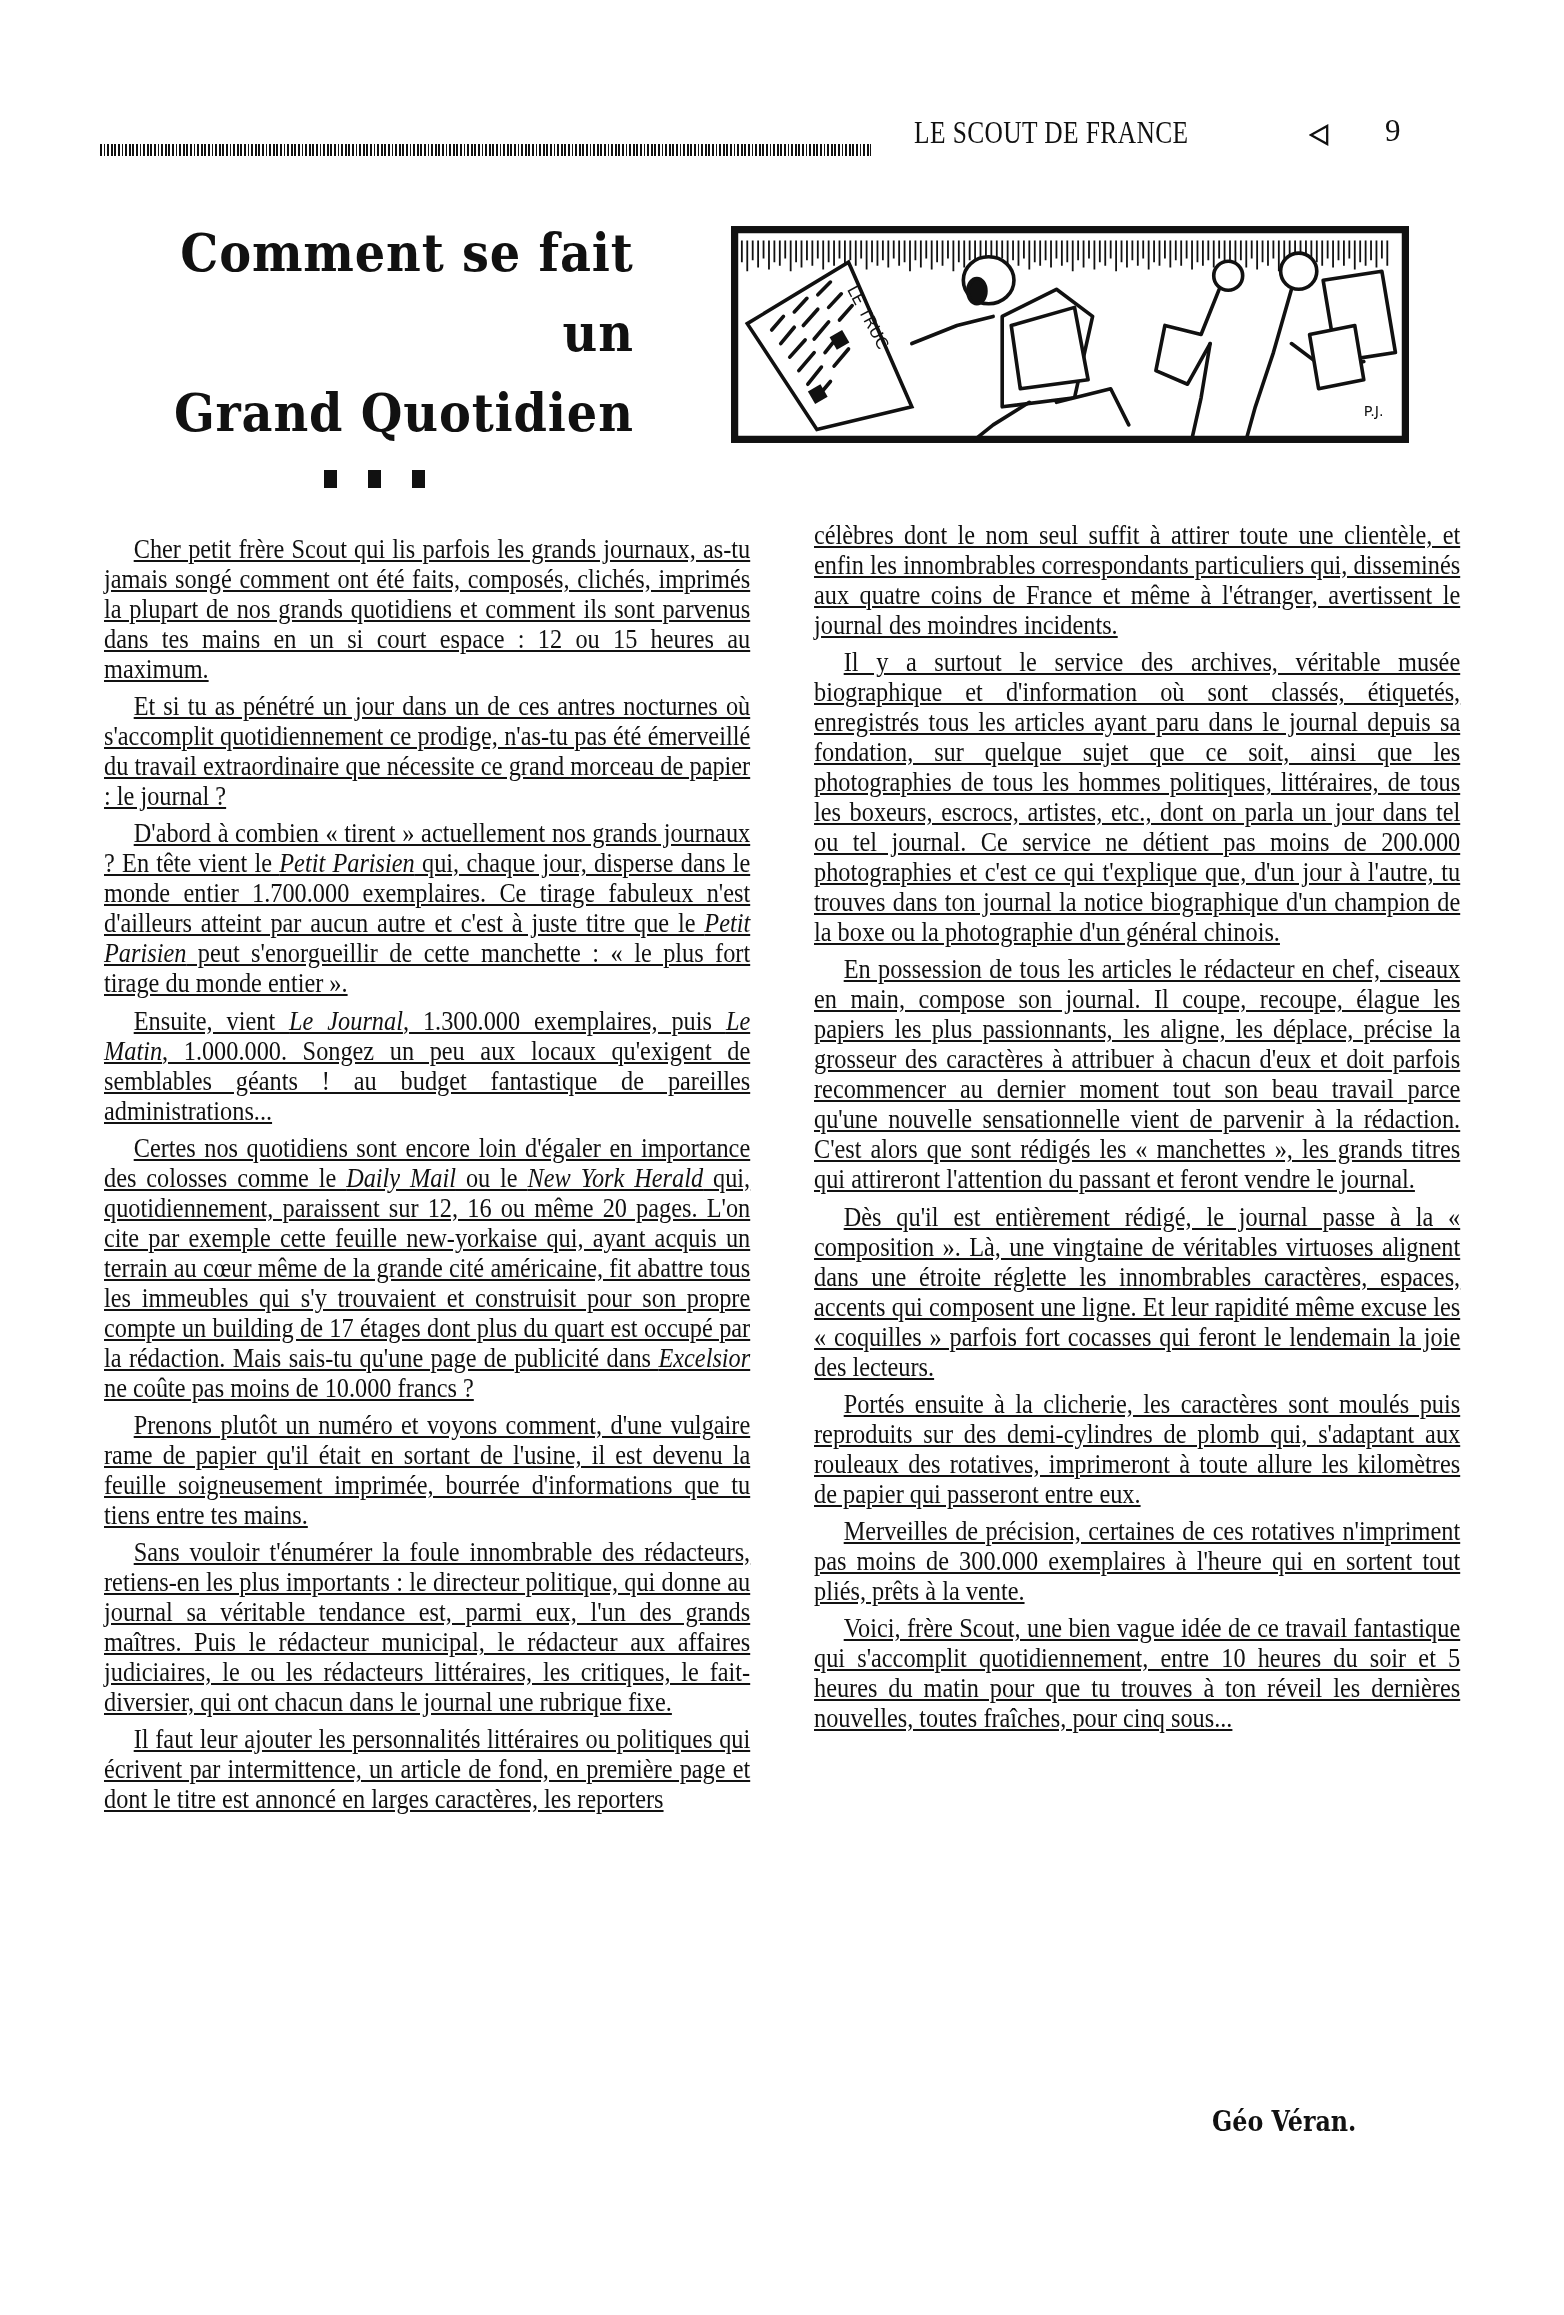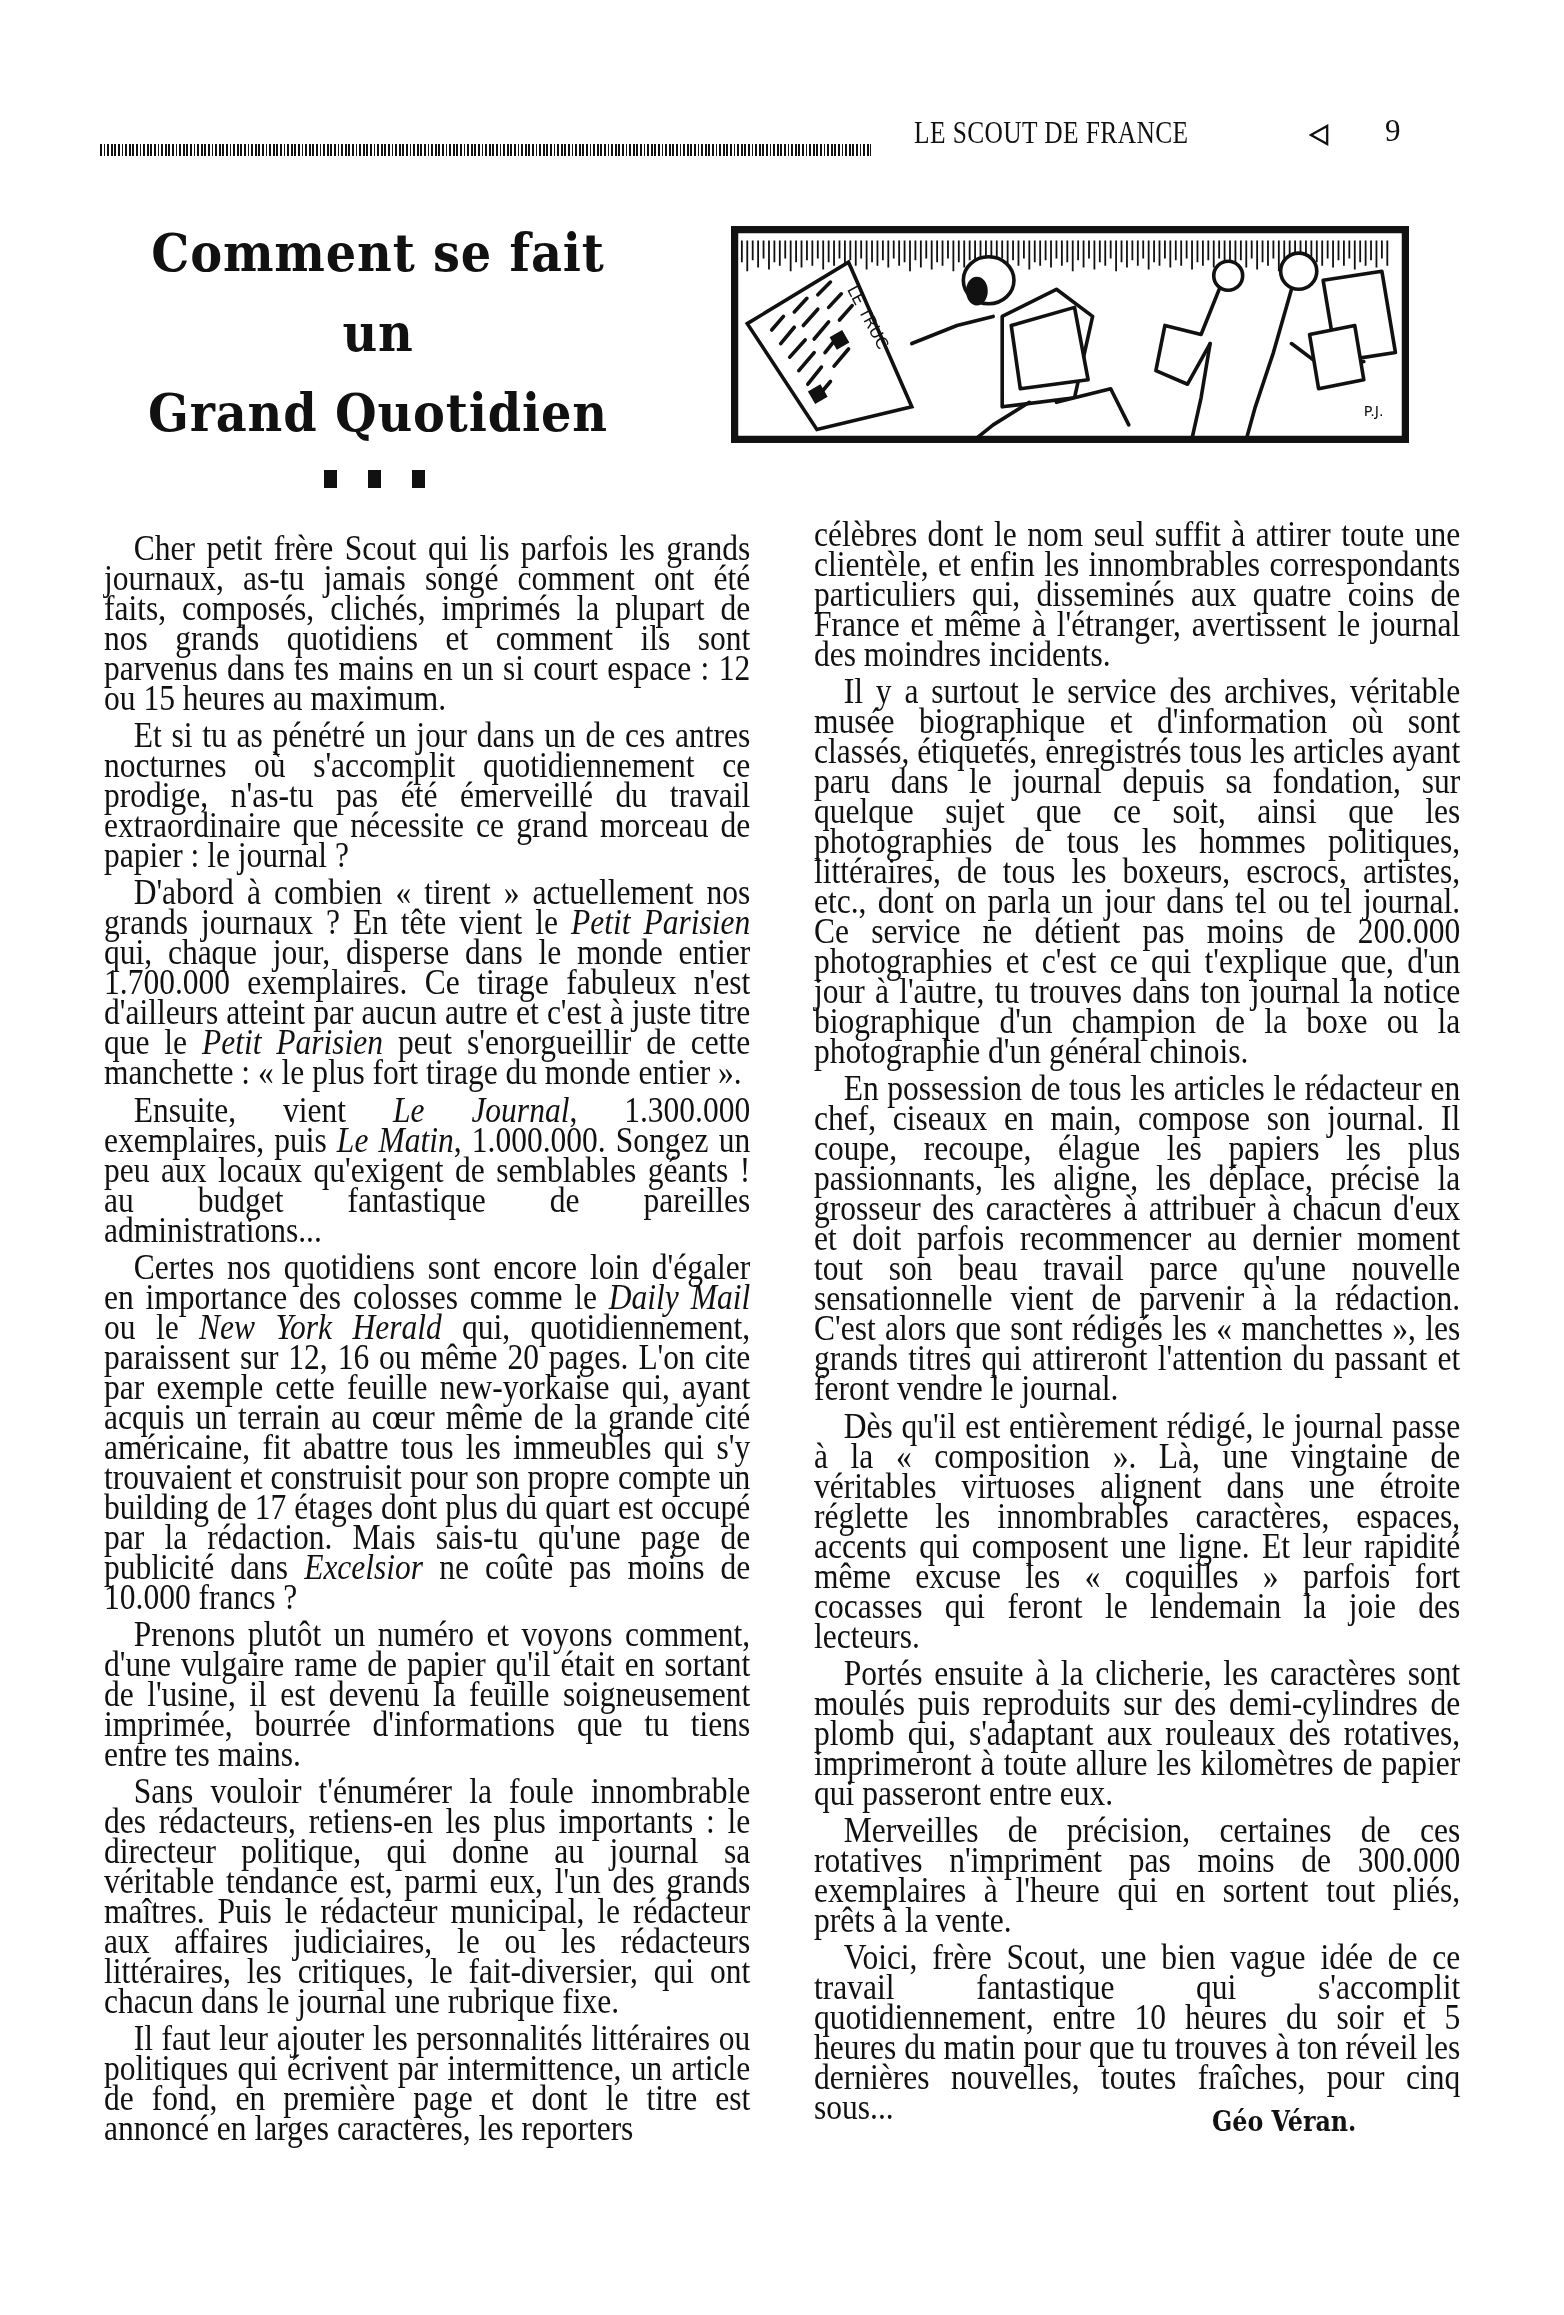--- a/index.html
+++ b/index.html
@@ -7,30 +7,30 @@
 
   
   .running-header { position: absolute; left: 100px; top: 115px; width: 1321px; height: 45px; }
   .hatch-rule { position: absolute; left: 0; top: 29px; width: 771px; height: 11.8px;
     background: repeating-linear-gradient(90deg, #111 0 1.8px, #fff 1.8px 3.6px); }
   .header-title { position: absolute; left: 814px; top: 0; font-size: 31px; letter-spacing: 0.5px; transform: scaleX(0.82); transform-origin: left top; white-space: nowrap; }
   .header-arrow { position: absolute; left: 1209px; top: 9px; width: 20px; height: 22px; }
   .page-number { position: absolute; left: 1285px; top: -1.8px; font-size: 31px; }
 
   
-  .article-title { position: absolute; left: 100px; top: 213px; width: 556px; text-align: center; }
+  .article-title { position: absolute; left: 100px; top: 213px; width: 556px; text-align: right; }
   .title-line { display: block; font-family: "DejaVu Serif", serif; font-weight: 900; font-size: 52px; line-height: 80px; letter-spacing: 0.9px; transform: scaleX(0.92); }
   .title-ornament { position: absolute; left: 324px; top: 470px; width: 101px; height: 20px; display: flex; justify-content: space-between; }
   .title-ornament span { width: 12.7px; height: 18px; background: #111; display: block; }
 
   
   .illustration { position: absolute; left: 731px; top: 226px; width: 678px; height: 217px; }
 
   
-  .column { position: absolute; top: 520px; width: 647px; font-size: 35px; line-height: 30px; text-align: justify; hyphens: manual; }
+  .column { position: absolute; top: 520px; width: 647px; font-size: 27px; line-height: 30px; text-align: justify; hyphens: manual; text-decoration: underline; }
   .column p { margin: 0 0 7.2px 0; text-indent: 33px; }
   .column p.cont { text-indent: 0; }
   .col-left { left: 104px; top: 534px; }
   .col-right { left: 814px; }
   .condensed { transform: scaleX(0.9); transform-origin: left top; width: 718px; }
   i { font-style: italic; }
 
   .signature { position: absolute; left: 1212px; top: 2106px; font-family: "DejaVu Serif", serif; font-weight: bold; font-size: 27px; transform: scaleX(0.88); transform-origin: left top; }
 </style>
 </head>

